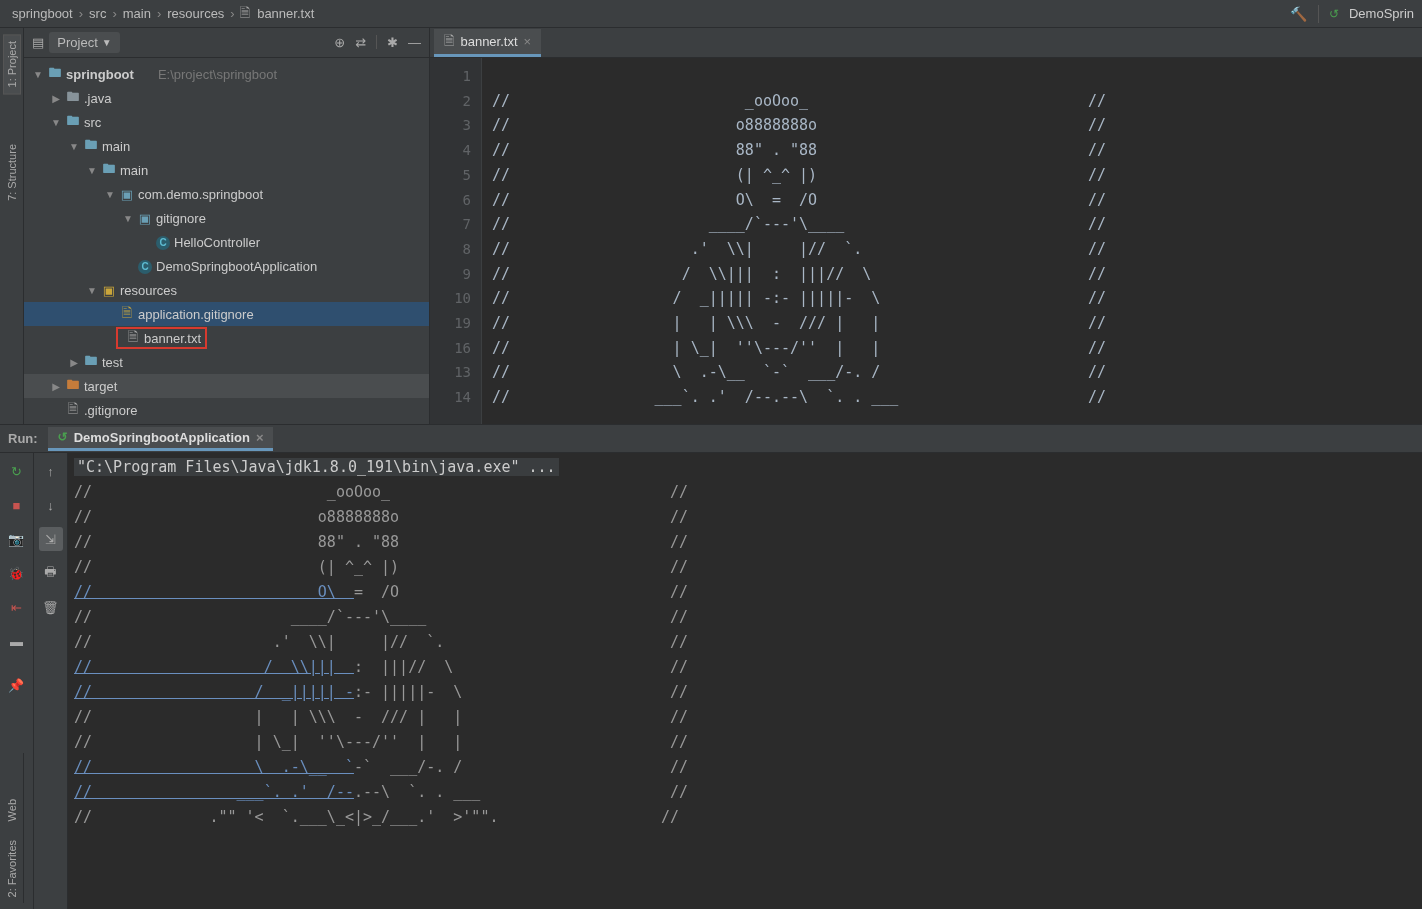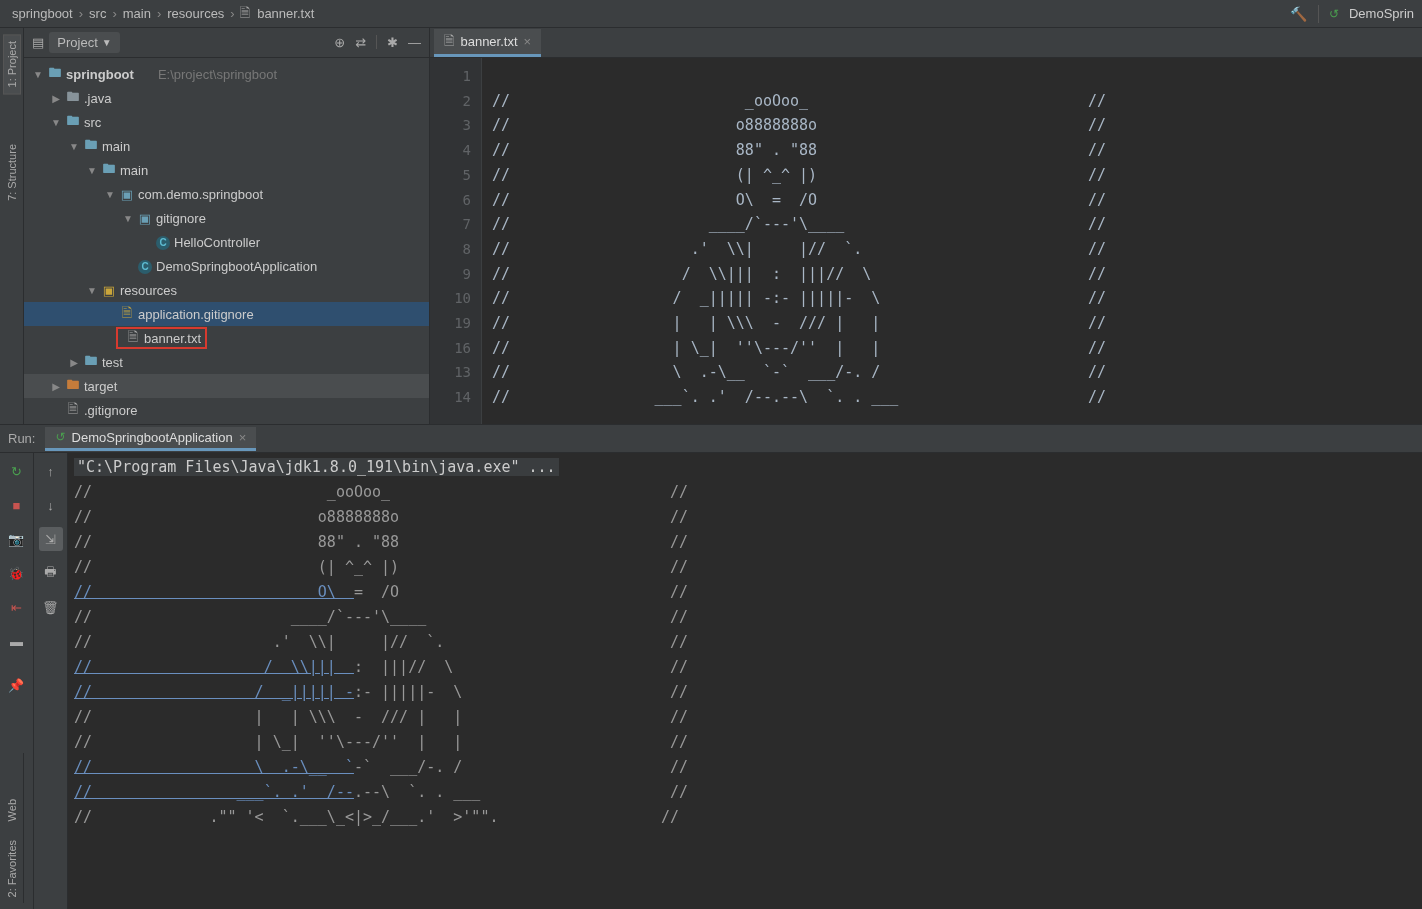--- a/index.html
+++ b/index.html
@@ -41,21 +41,21 @@
 
 .editor-area { flex:1; background:#2b2b2b; display:flex; flex-direction:column; }
 .editor-tabs { height:30px; background:#3c3f41; display:flex; align-items:flex-end; border-bottom:1px solid #2b2d2f; }
 .etab { height:28px; background:#4a4d4f; border-bottom:3px solid #6897bb; display:flex; align-items:center; padding:0 10px; gap:6px; color:#ddd; margin-left:4px; }
 .etab .close { color:#888; cursor:pointer; }
 .editor-body { flex:1; display:flex; overflow:hidden; }
 .gutter { width:52px; background:#313335; color:#606366; text-align:right; padding:6px 10px 6px 4px; font-family:Consolas,monospace; font-size:14px; line-height:24.7px; border-right:1px solid #3c3f41; }
 .code { flex:1; padding:6px 10px; font-family:Consolas,monospace; font-size:15px; line-height:24.7px; color:#a9b7c6; white-space:pre; overflow:hidden; }
 
 .run-panel { border-top:1px solid #2b2d2f; height:calc(909px - 28px - 396px); display:flex; flex-direction:column; }
-.run-header { height:28px; background:#3c3f41; display:flex; align-items:center; padding:0 8px; border-bottom:1px solid #2b2d2f; }
+.run-header { height:28px; background:#3c3f41; display:flex; align-items:center; padding:0 8px; border-bottom:1px solid #2b2d2f;font-weight:bold; }
 .run-header .label { color:#aaa; margin-right:10px; }
 .run-tab { height:24px; background:#4a4d4f; border-bottom:3px solid #6897bb; display:flex; align-items:center; padding:0 10px; gap:6px; color:#ddd; }
 .run-body { flex:1; display:flex; }
 .run-rail1, .run-rail2 { width:34px; background:#3c3f41; display:flex; flex-direction:column; align-items:center; padding-top:6px; gap:10px; border-right:1px solid #2b2d2f; }
 .rbtn { width:24px; height:24px; display:flex; align-items:center; justify-content:center; color:#aaa; cursor:pointer; border-radius:3px; }
 .rbtn.active { background:#5a5d5f; }
 .run-green { color:#4a9e4f; }
 .run-red { color:#c75450; }
 .console { flex:1; background:#2b2b2b; font-family:Consolas,monospace; font-size:15px; line-height:25px; padding:2px 6px; white-space:pre; color:#999; overflow:hidden; }
 .console .cmd { background:#3a3d3f; color:#ccc; padding:0 3px; }

